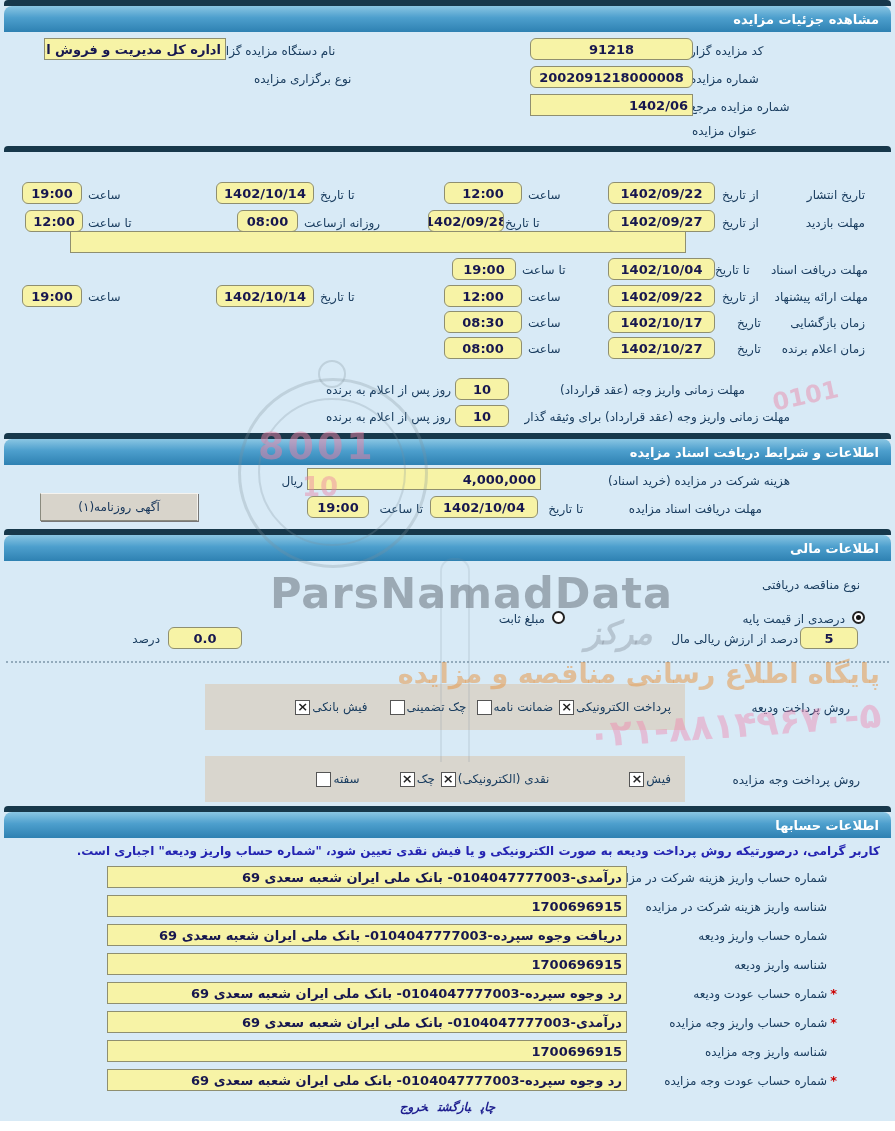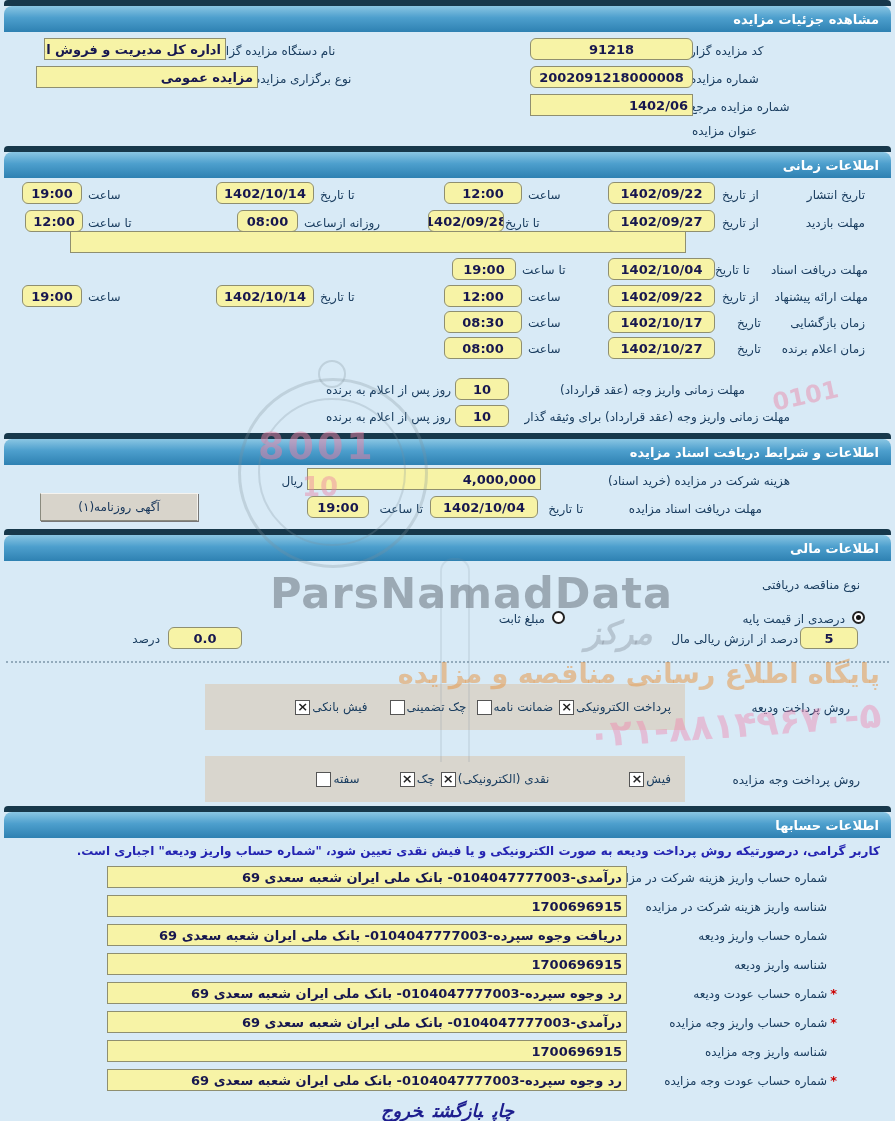--- a/index.html
+++ b/index.html
@@ -15,21 +15,21 @@
   .dots{position:absolute;left:6px;right:6px;border-top:2px dotted #93abbc;}
   .gbox{position:absolute;background:#d9d6ce;display:flex;align-items:center;justify-content:flex-start;padding-right:14px;box-sizing:border-box;}
   .cb-item{display:inline-flex;direction:ltr;align-items:center;}
   .cb{width:13px;height:13px;background:#ffffff;border:1px solid #555555;display:inline-flex;align-items:center;justify-content:center;font-size:13px;font-weight:bold;color:#222222;line-height:1;}
   .cb.on::after{content:"\00d7";margin-top:-1px;}
   .cb-lbl{font-size:12px;color:#1b3e60;margin-left:2px;white-space:nowrap;}
   .radio{position:absolute;width:13px;height:13px;border:2px solid #222222;border-radius:50%;background:#ffffff;box-sizing:border-box;}
   .radio.on::after{content:"";position:absolute;left:2px;top:2px;right:2px;bottom:2px;background:#111111;border-radius:50%;}
   .notice{position:absolute;font-size:12px;font-weight:bold;color:#2525b2;white-space:nowrap;}
   .star{color:#cc0000;font-weight:bold;margin-left:3px;font-size:13px;}
-  .links{position:absolute;left:0;right:0;text-align:center;font-size:18px;font-style:italic;font-weight:bold;color:#1e1e8f;}
+  .links{position:absolute;left:0;right:0;text-align:center;font-size:12px;font-style:italic;font-weight:bold;color:#1e1e8f;}
   .links span{margin:0 5px;cursor:pointer;}
   .wfoot{position:absolute;left:0;right:0;height:10px;background:#ffffff;}
   
   .wm{position:absolute;pointer-events:none;z-index:50;}
   .wm-circle{border-radius:50%;}
   .wm-txt{font-weight:bold;white-space:nowrap;}
 </style>
 </head>
 <body>
 
@@ -39,29 +39,27 @@
   <div class="bar" style="top:6px">مشاهده جزئیات مزایده</div>
 
   <span class="lbl" style="left:690px;top:43px">کد مزایده گزار</span>
   <span class="inp c" style="left:530px;top:38px;width:153px">91218</span>
   <span class="lbl" style="left:220px;top:43px">نام دستگاه مزایده گزار</span>
   <span class="inp r" style="left:44px;top:38px;width:172px">اداره کل مدیریت و فروش اموال</span>
 
   <span class="lbl" style="left:690px;top:71px">شماره مزایده</span>
   <span class="inp c" style="left:530px;top:66px;width:153px">2002091218000008</span>
   <span class="lbl" style="left:254px;top:71px">نوع برگزاری مزایده</span>
-  <span class="inp r" style="left:36px;top:66px;width:212px">مزایده عمومی</span>
 
   <span class="lbl" style="left:690px;top:99px">شماره مزایده مرجع</span>
   <span class="inp r" style="left:530px;top:94px;width:153px">1402/06</span>
 
   <span class="lbl" style="left:692px;top:123px">عنوان مزایده</span>
 
   <div class="strip" style="top:146px"></div>
-  <div class="bar" style="top:152px">اطلاعات زمانی</div>
 
   <span class="lbl" style="right:30px;top:187px">تاریخ انتشار</span>
   <span class="lbl" style="left:722px;top:187px">از تاریخ</span>
   <span class="inp c" style="left:608px;top:182px;width:97px">1402/09/22</span>
   <span class="lbl" style="left:528px;top:187px">ساعت</span>
   <span class="inp c" style="left:444px;top:182px;width:68px">12:00</span>
   <span class="lbl" style="left:320px;top:187px">تا تاریخ</span>
   <span class="inp c" style="left:216px;top:182px;width:88px">1402/10/14</span>
   <span class="lbl" style="left:88px;top:187px">ساعت</span>
   <span class="inp c" style="left:22px;top:182px;width:50px">19:00</span>

